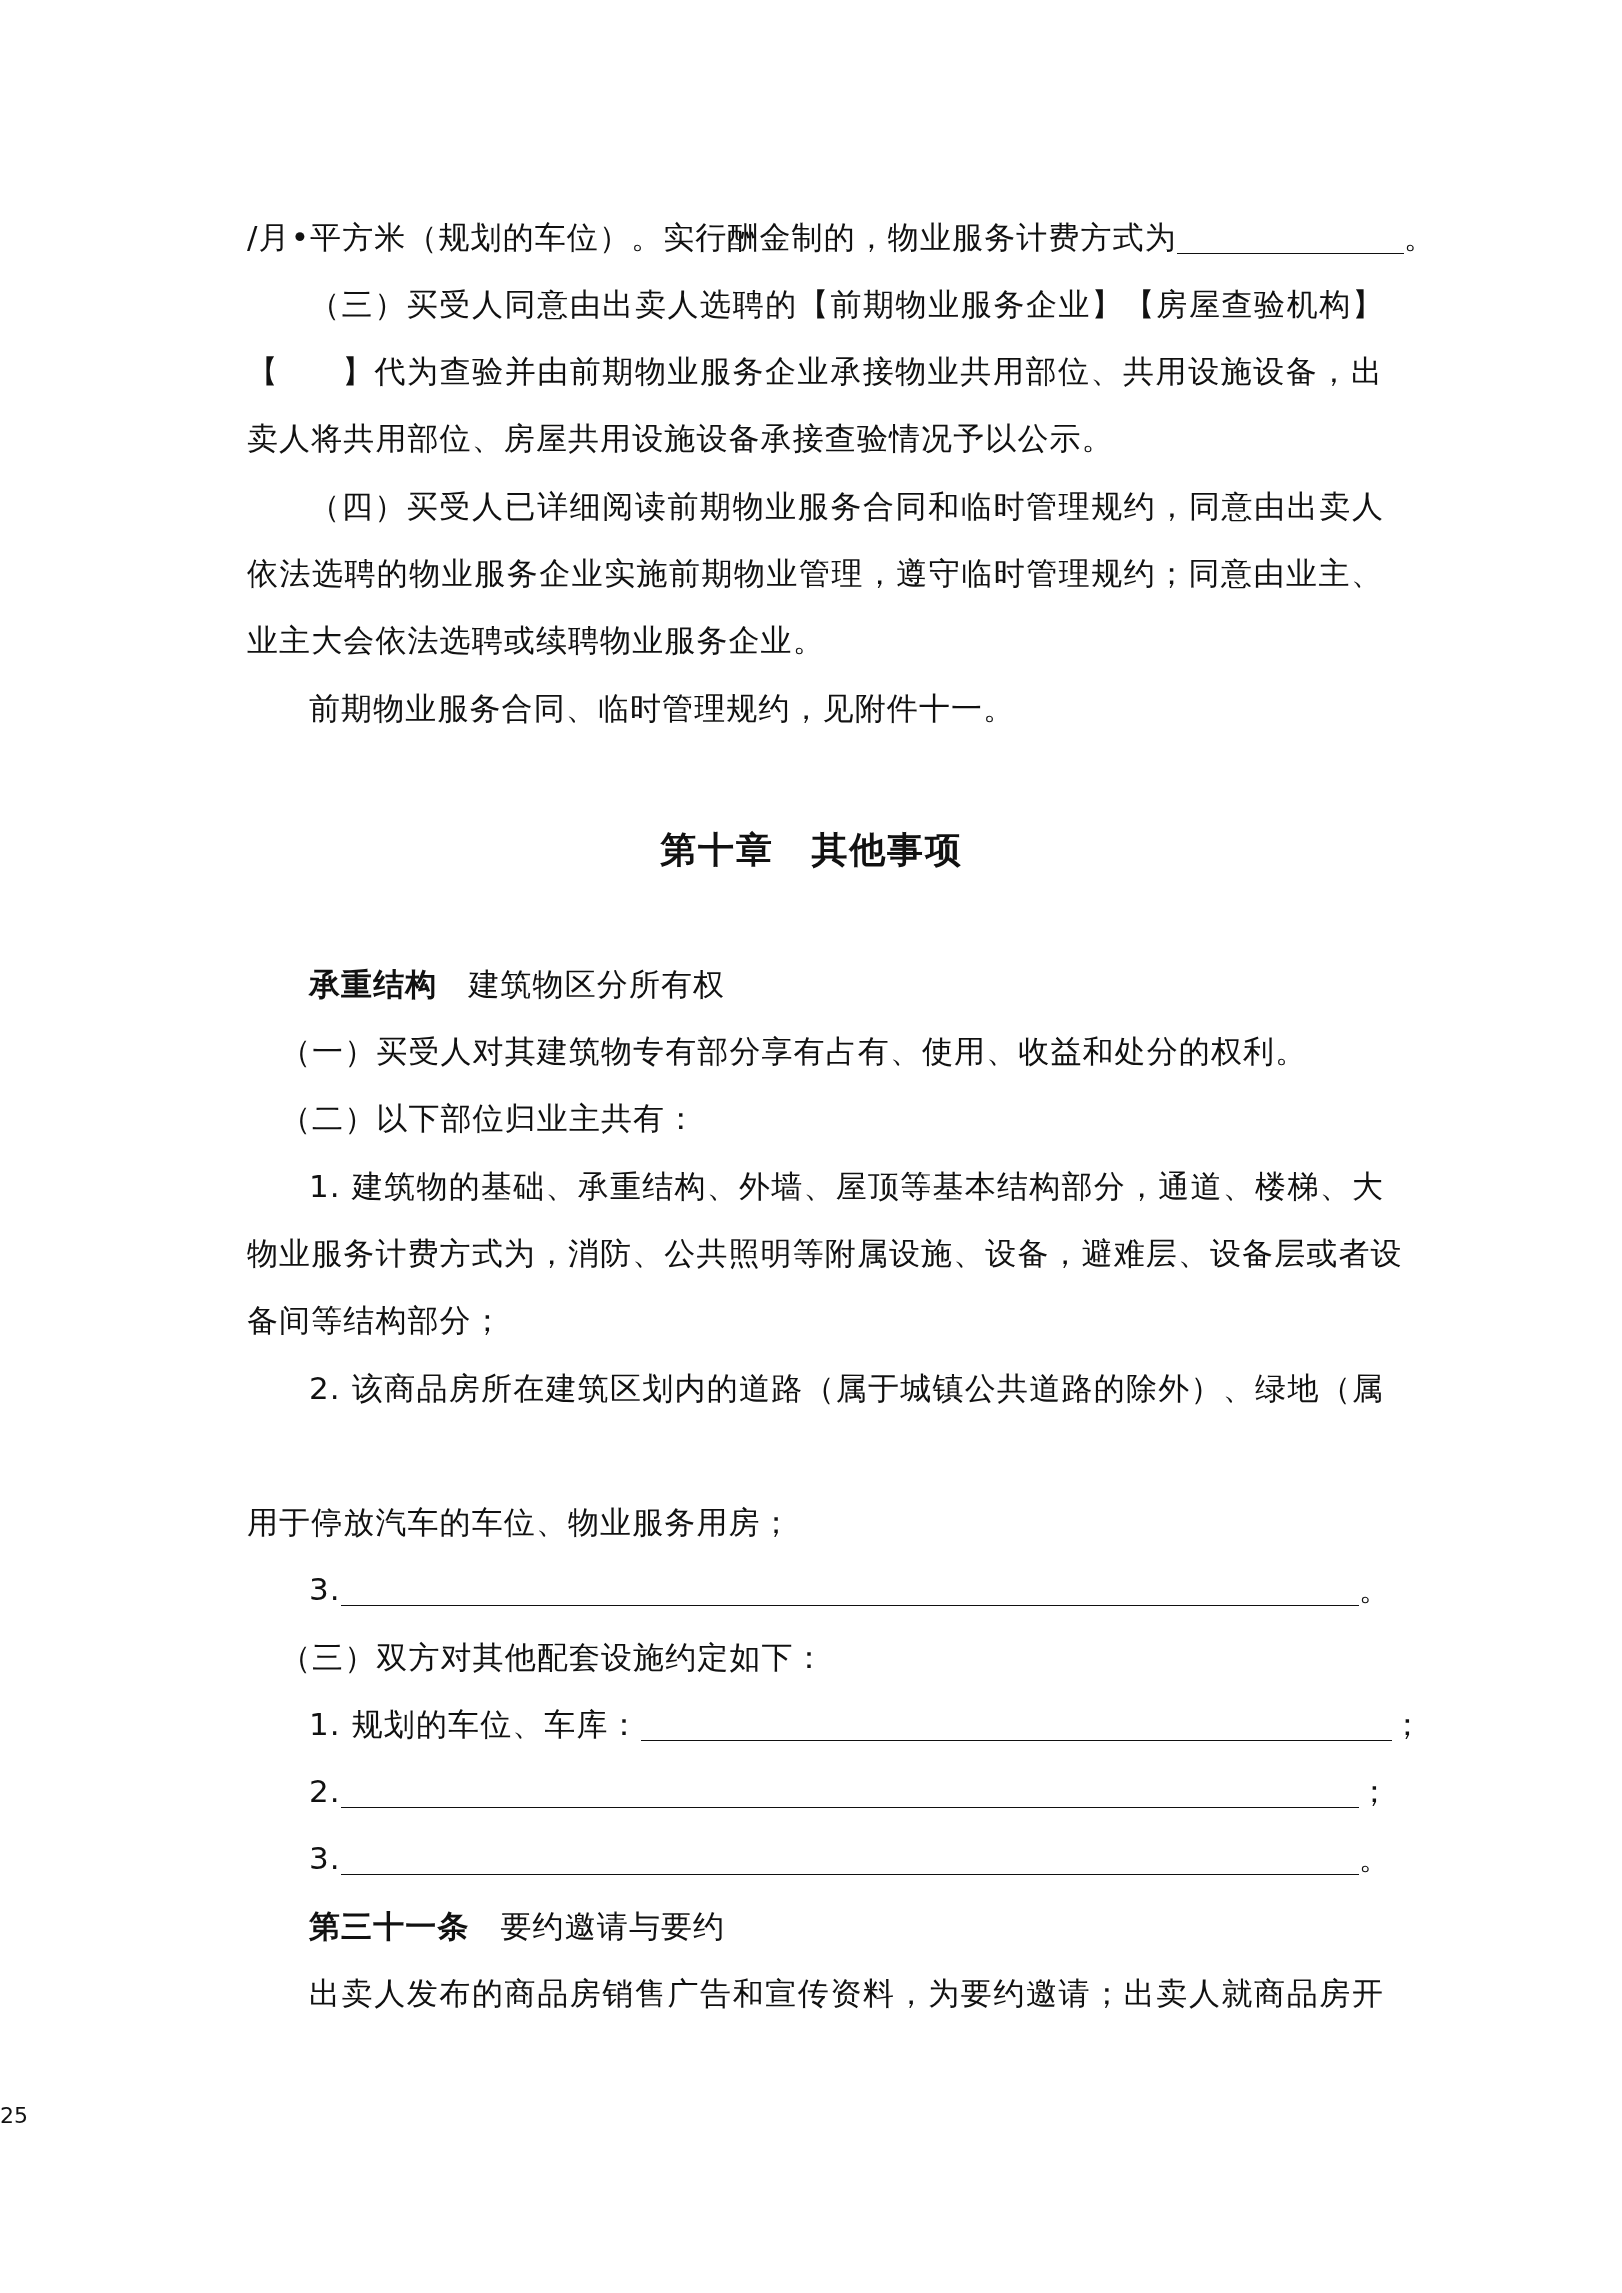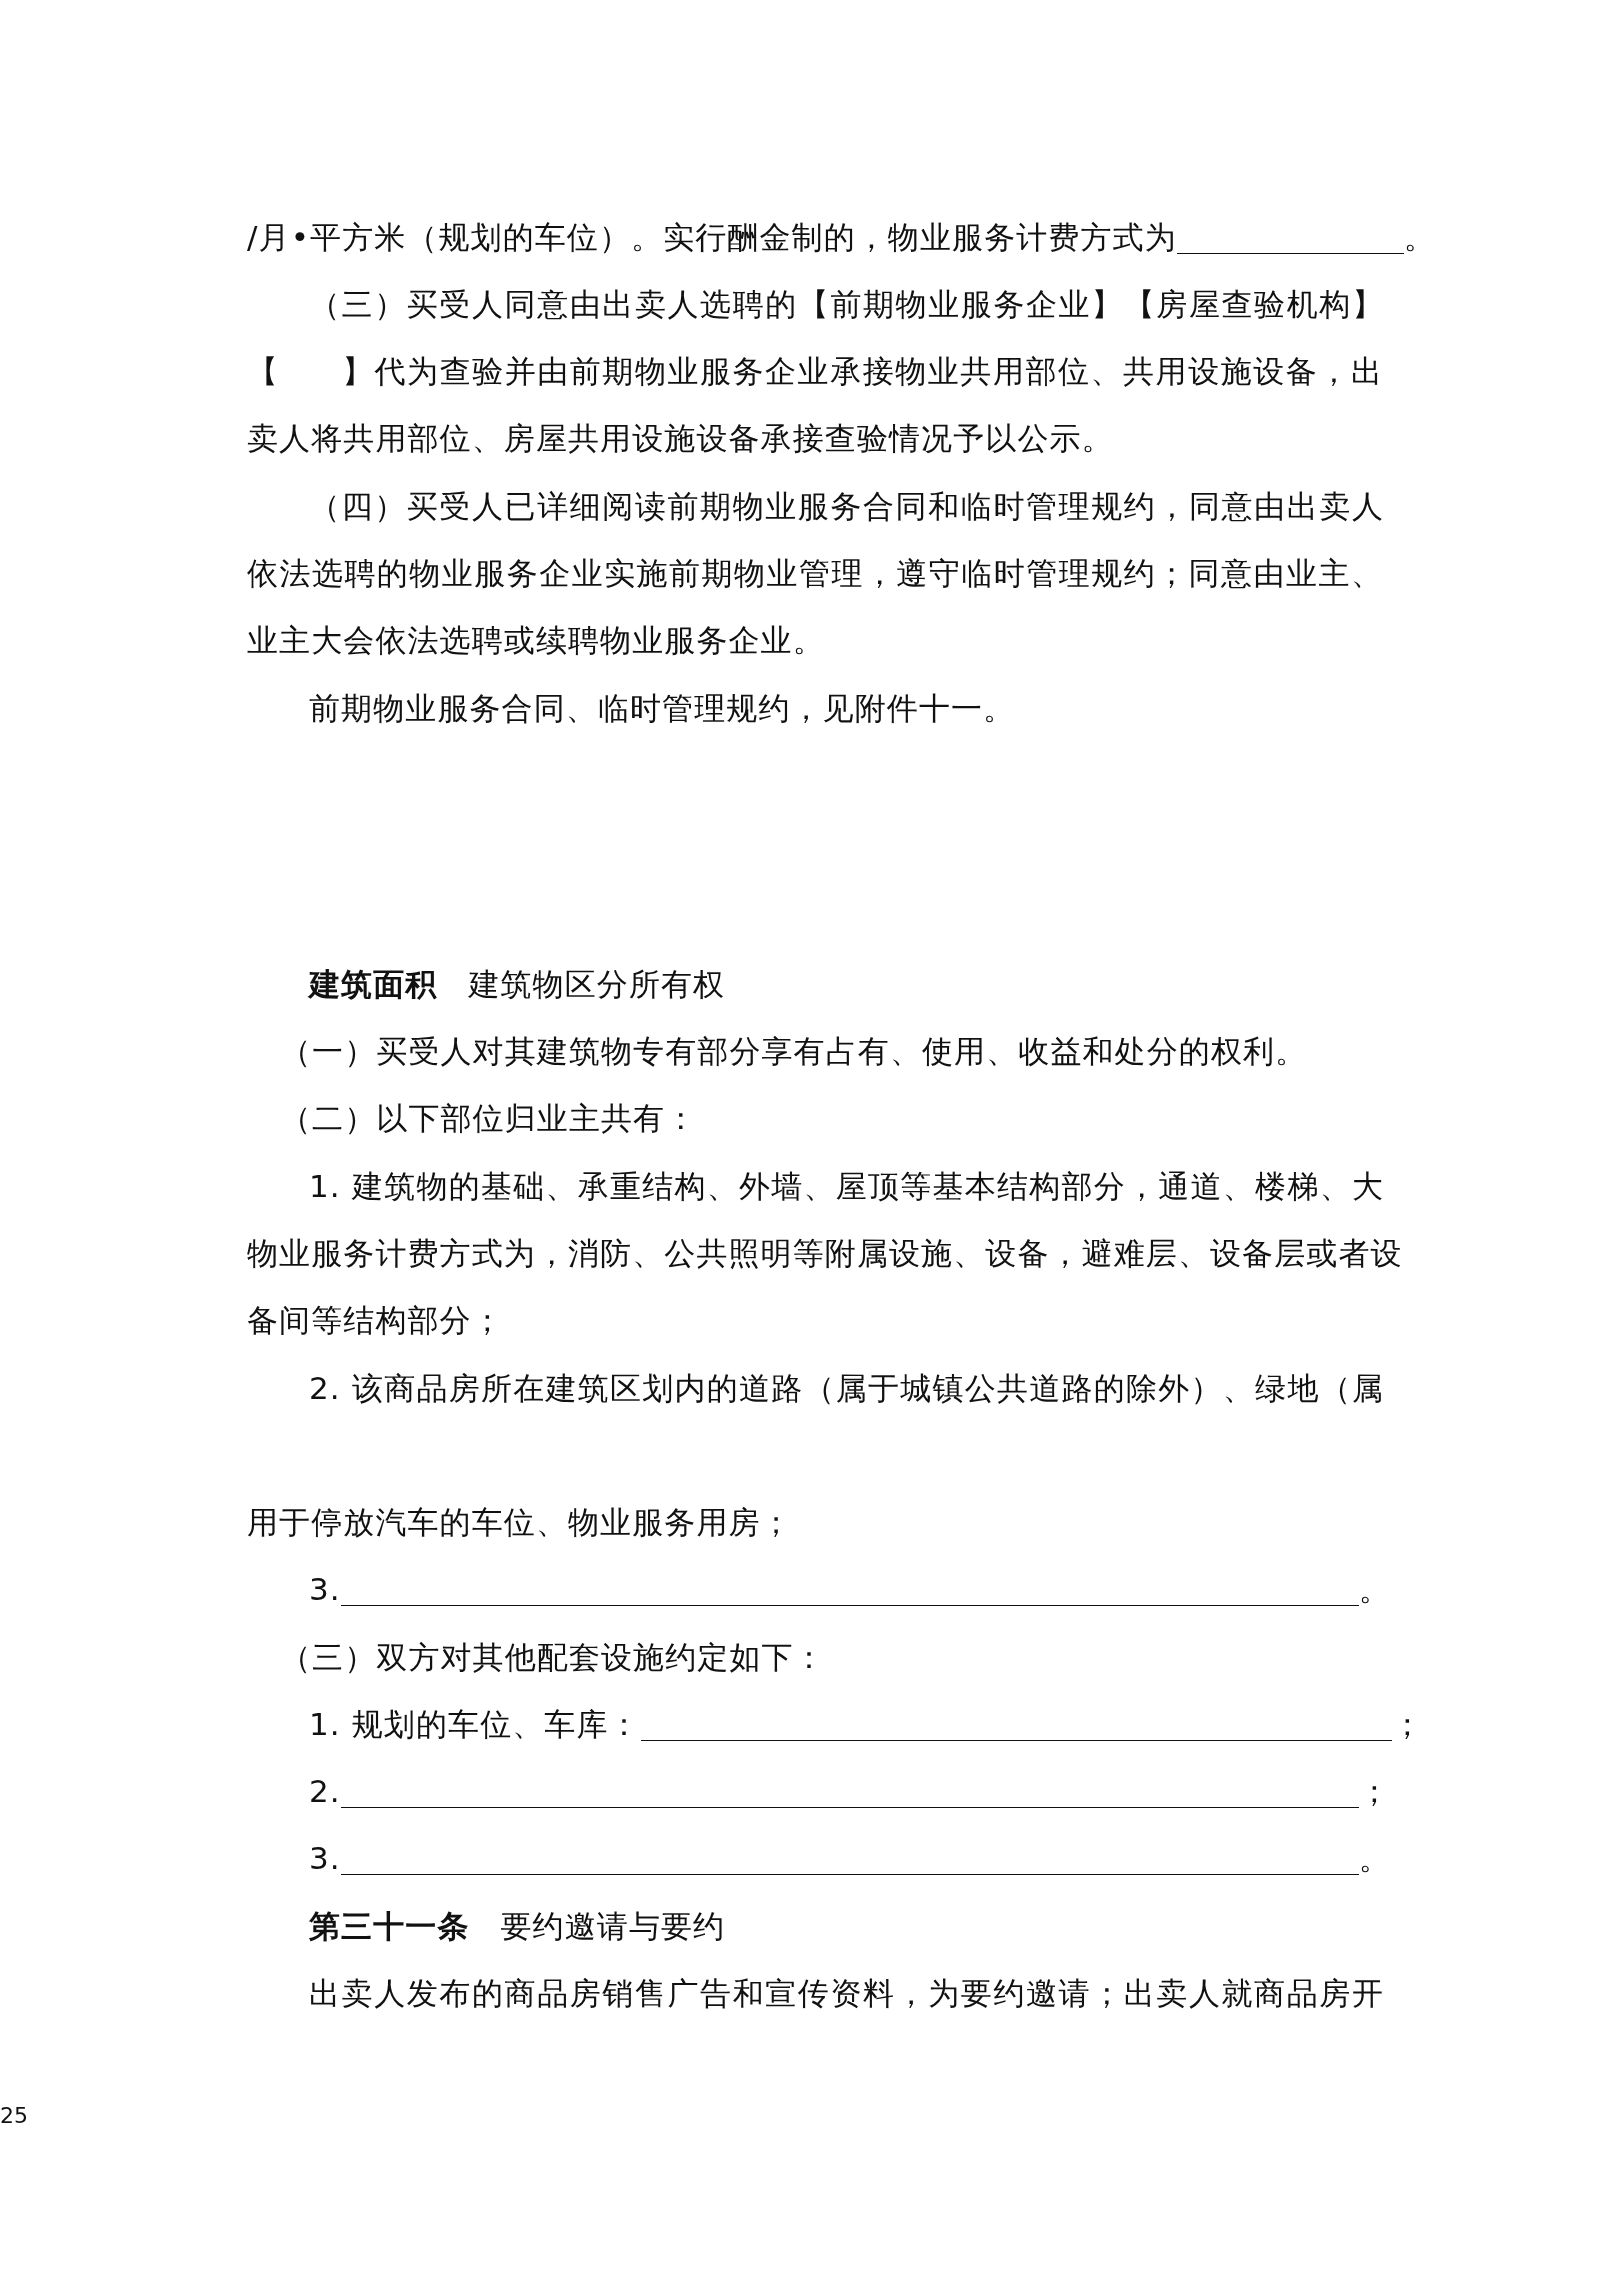--- a/index.html
+++ b/index.html
@@ -78,23 +78,24 @@
     <span>【</span><span class="bracket-space"></span><span>】代为查验并由前期物业服务企业承接物业共用部位、共用设施设备，出</span>
   </div>
   <div class="line" style="top:416px;">卖人将共用部位、房屋共用设施设备承接查验情况予以公示。</div>
 
   <div class="line indent justify" style="top:484px; width:1075px;">（四）买受人已详细阅读前期物业服务合同和临时管理规约，同意由出卖人</div>
   <div class="line justify" style="top:551px;">依法选聘的物业服务企业实施前期物业管理，遵守临时管理规约；同意由业主、</div>
   <div class="line" style="top:618px;">业主大会依法选聘或续聘物业服务企业。</div>
 
   <div class="line indent" style="top:686px;">前期物业服务合同、临时管理规约，见附件十一。</div>
 
+  <div class="heading" style="top:824px;">第十章　其他事项</div>
 
   <div class="line indent" style="top:962px;">
-    <span class="article-title">建筑面积</span><span class="gap"></span><span>建筑物区分所有权</span>
+    <span class="article-title">承重结构</span><span class="gap"></span><span>建筑物区分所有权</span>
   </div>
   <div class="line indent" style="top:1029px; left:280px;">（一）买受人对其建筑物专有部分享有占有、使用、收益和处分的权利。</div>
   <div class="line indent" style="top:1096px; left:280px;">（二）以下部位归业主共有：</div>
 
   <div class="line indent justify" style="top:1164px; width:1075px;">1. 建筑物的基础、承重结构、外墙、屋顶等基本结构部分，通道、楼梯、大</div>
   <div class="line justify" style="top:1231px;">物业服务计费方式为，消防、公共照明等附属设施、设备，避难层、设备层或者设</div>
   <div class="line" style="top:1298px;">备间等结构部分；</div>
 
   <div class="line indent justify" style="top:1366px; width:1075px;">2. 该商品房所在建筑区划内的道路（属于城镇公共道路的除外）、绿地（属</div>
   <div class="line" style="top:1500px;">用于停放汽车的车位、物业服务用房；</div>

